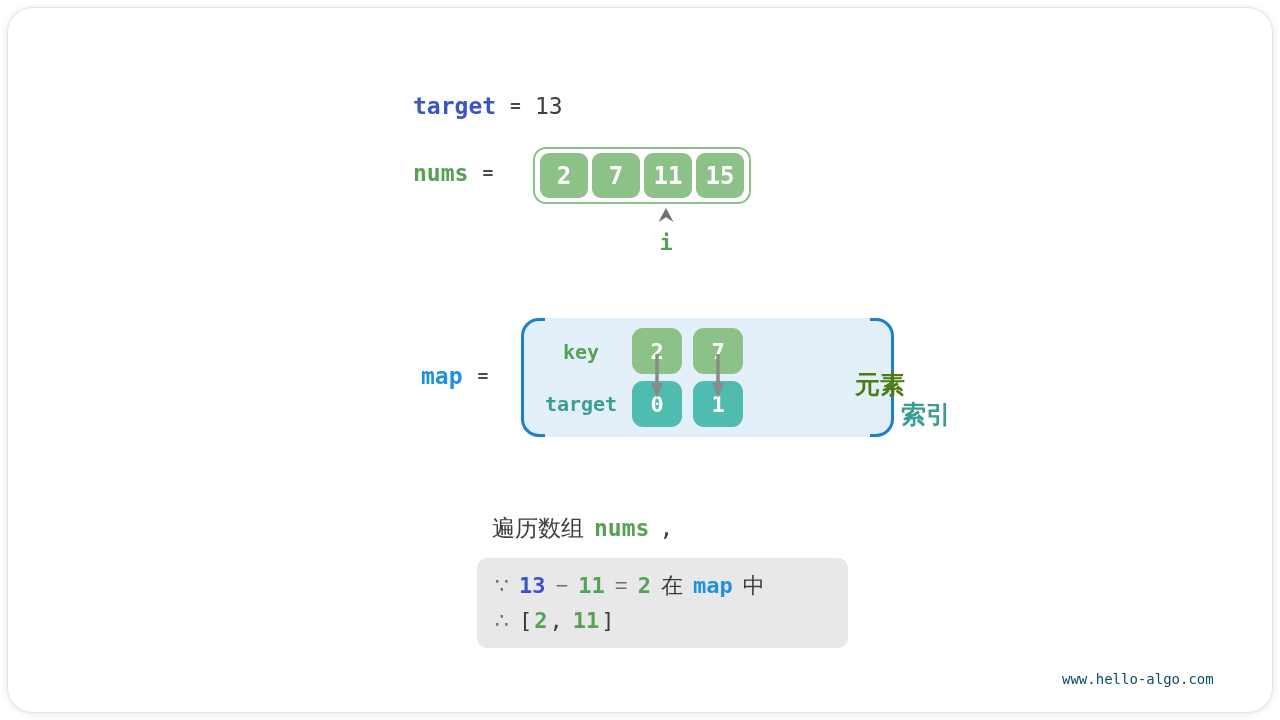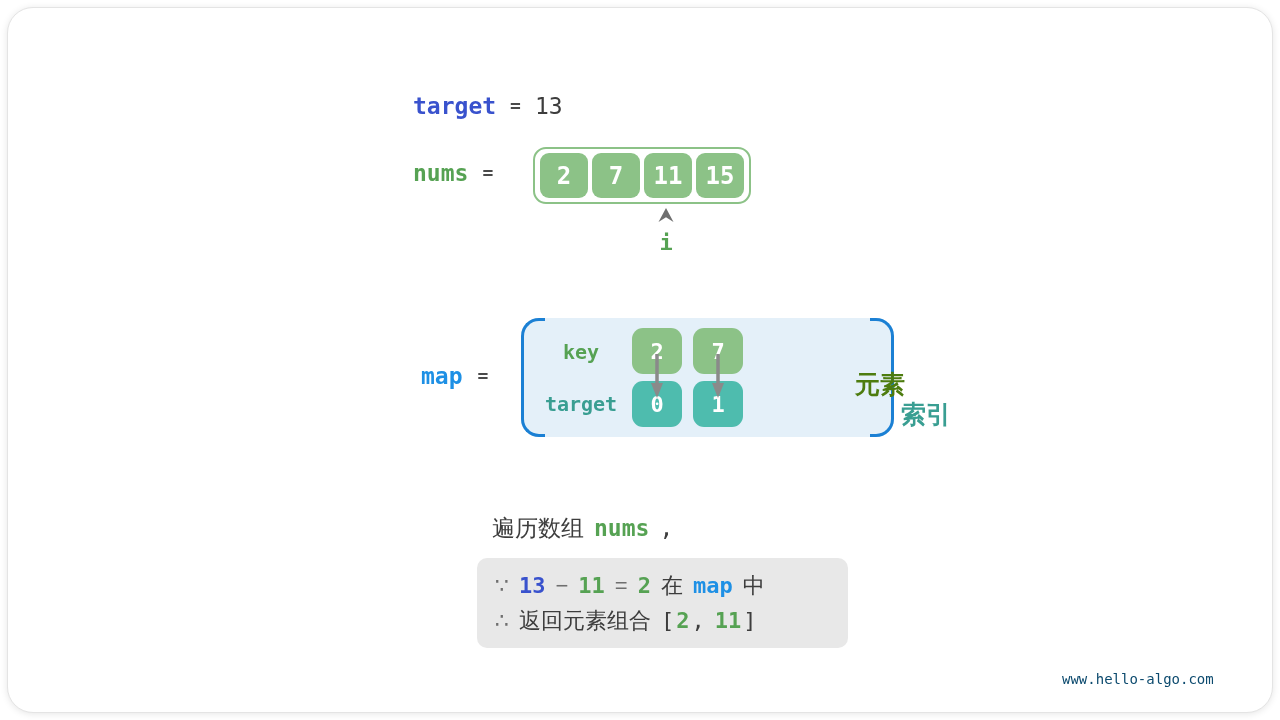--- a/index.html
+++ b/index.html
@@ -151,21 +151,20 @@
       <span class="sym">−</span>
       <span class="mono tok-green">11</span>
       <span class="sym">=</span>
       <span class="mono tok-green">2</span>
       <span class="tok-dark">在</span>
       <span class="mono tok-blue">map</span>
       <span class="tok-dark">中</span>
     </div>
     <div class="ded-line">
       <span class="sym">∴</span>
-      <span class="tok-dark">返回元素组合</span>
       <span class="tight">
         <span class="mono tok-dark">[</span>
         <span class="mono tok-green">2</span>
         <span class="mono tok-dark">,</span>
         <span class="mono tok-green" style="margin-left:8px;">11</span>
         <span class="mono tok-dark">]</span>
       </span>
     </div>
   </div>
 

